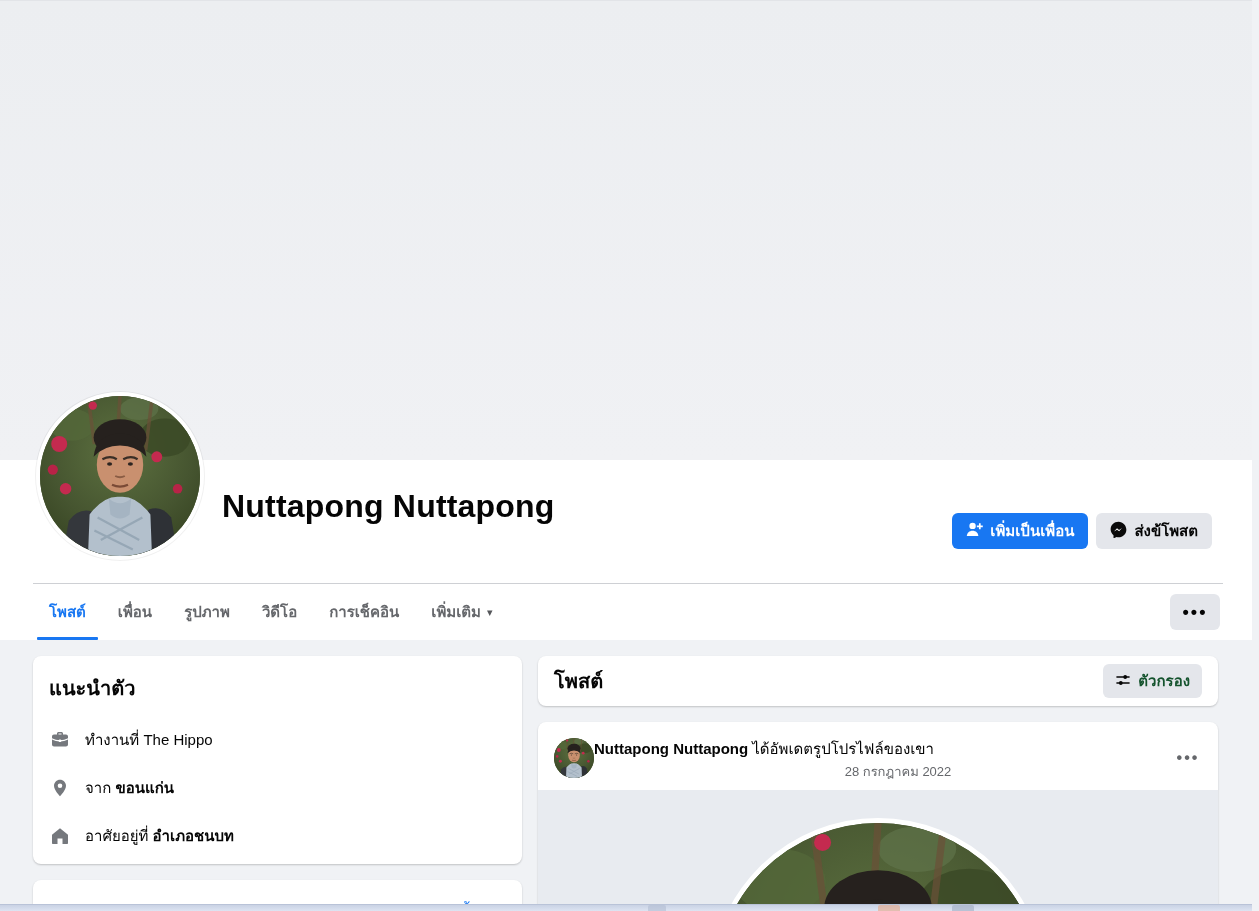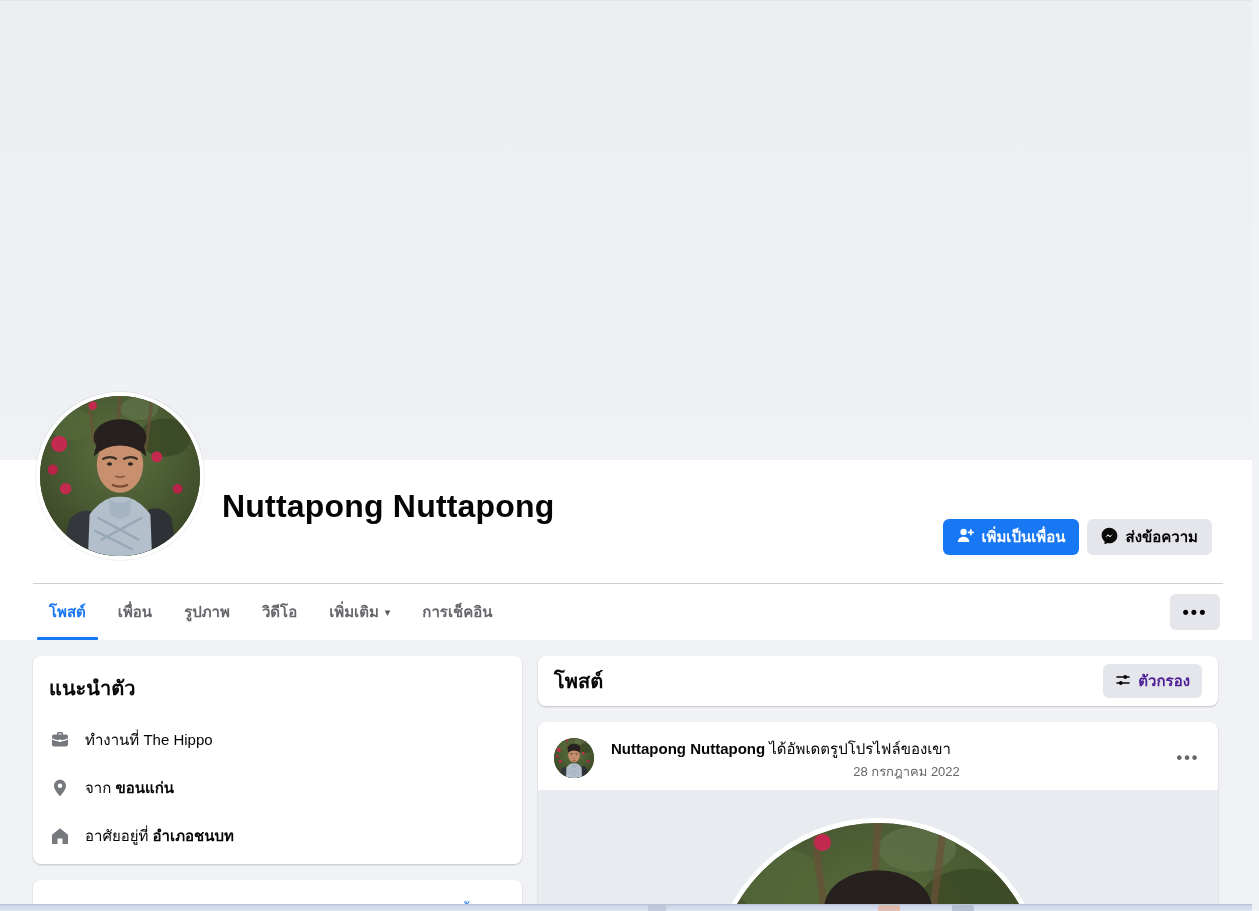--- a/index.html
+++ b/index.html
@@ -16,21 +16,21 @@
                  border-radius:50%; border:4px solid #fff; overflow:hidden;
                  box-shadow:0 0 0 1px rgba(0,0,0,.06); background:#46552f; }
   .profile-pic svg { width:100%; height:100%; display:block; }
 
   .name-block { position:absolute; left:222px; top:488px; }
   .profile-name { font-size:32px; font-weight:bold; letter-spacing:.2px; color:#050505; }
   .friends { margin-top:7px; font-size:17px; font-weight:bold; color:#65676b; }
 
   .actions { position:absolute; right:40px; top:513px; display:flex; gap:8px; }
   .btn { display:flex; align-items:center; gap:7px; height:36px; padding:0 14px;
-         border-radius:6px; font-size:15px; font-weight:bold; cursor:pointer; border:none;margin-top:6px; }
+         border-radius:6px; font-size:15px; font-weight:bold; cursor:pointer; border:none; }
   .btn-primary { background:#1877f2; color:#fff; }
   .btn-secondary { background:#e4e6eb; color:#050505; }
   .btn svg { flex:0 0 auto; }
 
   .divider { position:absolute; left:33px; top:583px; width:1190px; height:1px; background:#ced0d4; }
 
   
   .tabbar { position:absolute; left:33px; top:584px; width:1190px; height:56px; display:flex; align-items:stretch; }
   .tab { display:flex; align-items:center; padding:0 16px; font-size:15px; font-weight:bold;
          color:#65676b; position:relative; cursor:pointer; white-space:nowrap; }
@@ -52,28 +52,28 @@
   .intro-row { display:flex; align-items:center; gap:14px; margin-top:24px; font-size:15px; color:#050505; }
   .intro-row .ic { width:22px; height:22px; flex:0 0 22px; display:flex; align-items:center; justify-content:center; }
   .intro-row b { font-weight:bold; }
 
   .photos-card { padding:16px; height:300px; }
   .photos-head { display:flex; align-items:center; justify-content:space-between; }
   .link { color:#1877f2; font-size:15px; cursor:pointer; text-decoration:none; }
 
   .filter-card { height:50px; display:flex; align-items:center; justify-content:space-between; padding:0 16px; }
   .filter-btn { display:flex; align-items:center; gap:7px; height:34px; padding:0 12px; background:#e4e6eb;
-                border-radius:6px; font-size:15px; font-weight:bold; color:#4c1d95; cursor:pointer; border:none; }
+                border-radius:6px; font-size:15px; font-weight:bold; color:#14532d; cursor:pointer; border:none; }
 
   .post-card { height:320px; overflow:hidden; }
   .post-head { position:relative; padding:12px 16px 10px 16px; height:68px; }
   .post-avatar { position:absolute; left:16px; top:16px; width:40px; height:40px; border-radius:50%;
                  overflow:hidden; background:#46552f; cursor:pointer; }
   .post-avatar svg { width:100%; height:100%; display:block; }
-  .post-texts { margin-left:57px; padding-top:5px; }
+  .post-texts { margin-left:40px; padding-top:5px; }
   .post-title { font-size:15px; line-height:19px; color:#050505; }
   .post-title .author { font-weight:bold; cursor:pointer; }
   .post-meta { margin-top:3px; font-size:13px; color:#65676b; display:flex; align-items:center; gap:4px;flex-direction:column; }
   .post-menu { position:absolute; right:12px; top:18px; width:36px; height:36px; border-radius:50%;
                display:flex; align-items:center; justify-content:center; color:#65676b; cursor:pointer; }
   .dots { letter-spacing:2px; font-size:16px; font-weight:bold; color:#65676b; line-height:10px; }
   .more-btn .dots { color:#050505; font-size:18px; }
 
   .post-body { position:relative; height:252px; background:#e8ebf0; overflow:hidden; }
   .post-photo-circle { position:absolute; left:50%; top:28px; transform:translateX(-50%);
@@ -152,46 +152,46 @@
       </span>
       <span>เพิ่มเป็นเพื่อน</span>
     </button>
     <button class="btn btn-secondary">
       <span>
         <svg width="17" height="17" viewBox="0 0 16 16">
           <path fill="#0a0a0a" d="M8 .7C3.8.7.6 3.8.6 7.8c0 2.3 1 4.3 2.7 5.6v2.3c0 .3.3.5.6.4l2.3-1c.6.1 1.2.2 1.8.2 4.2 0 7.4-3.1 7.4-7.1S12.2.7 8 .7z"></path>
           <path fill="#fff" d="M3.8 9.9l2.8-3 1.9 1.5 2.8-1.7-2.7 3-2-1.5z"></path>
         </svg>
       </span>
-      <span>ส่งข้อความ</span>
+      <span>ส่งข้โพสต</span>
     </button>
   </div>
 
   <div class="divider"></div>
 
   <div class="tabbar">
     <div class="tab active">
         <span>โพสต์</span>
       </div>
     <div class="tab">
         <span>เพื่อน</span>
       </div>
     <div class="tab">
         <span>รูปภาพ</span>
       </div>
     <div class="tab">
         <span>วิดีโอ</span>
       </div>
     <div class="tab">
+        <span>การเช็คอิน</span>
+      </div>
+    <div class="tab">
       <span>เพิ่มเติม</span>
       <span class="caret">▾</span>
     </div>
-    <div class="tab">
-        <span>การเช็คอิน</span>
-      </div>
     <div class="more-btn">
       <span class="dots">•••</span>
     </div>
   </div>
 
   <div class="main">
 
     <div class="col-left">
 
       <div class="card intro-card">

